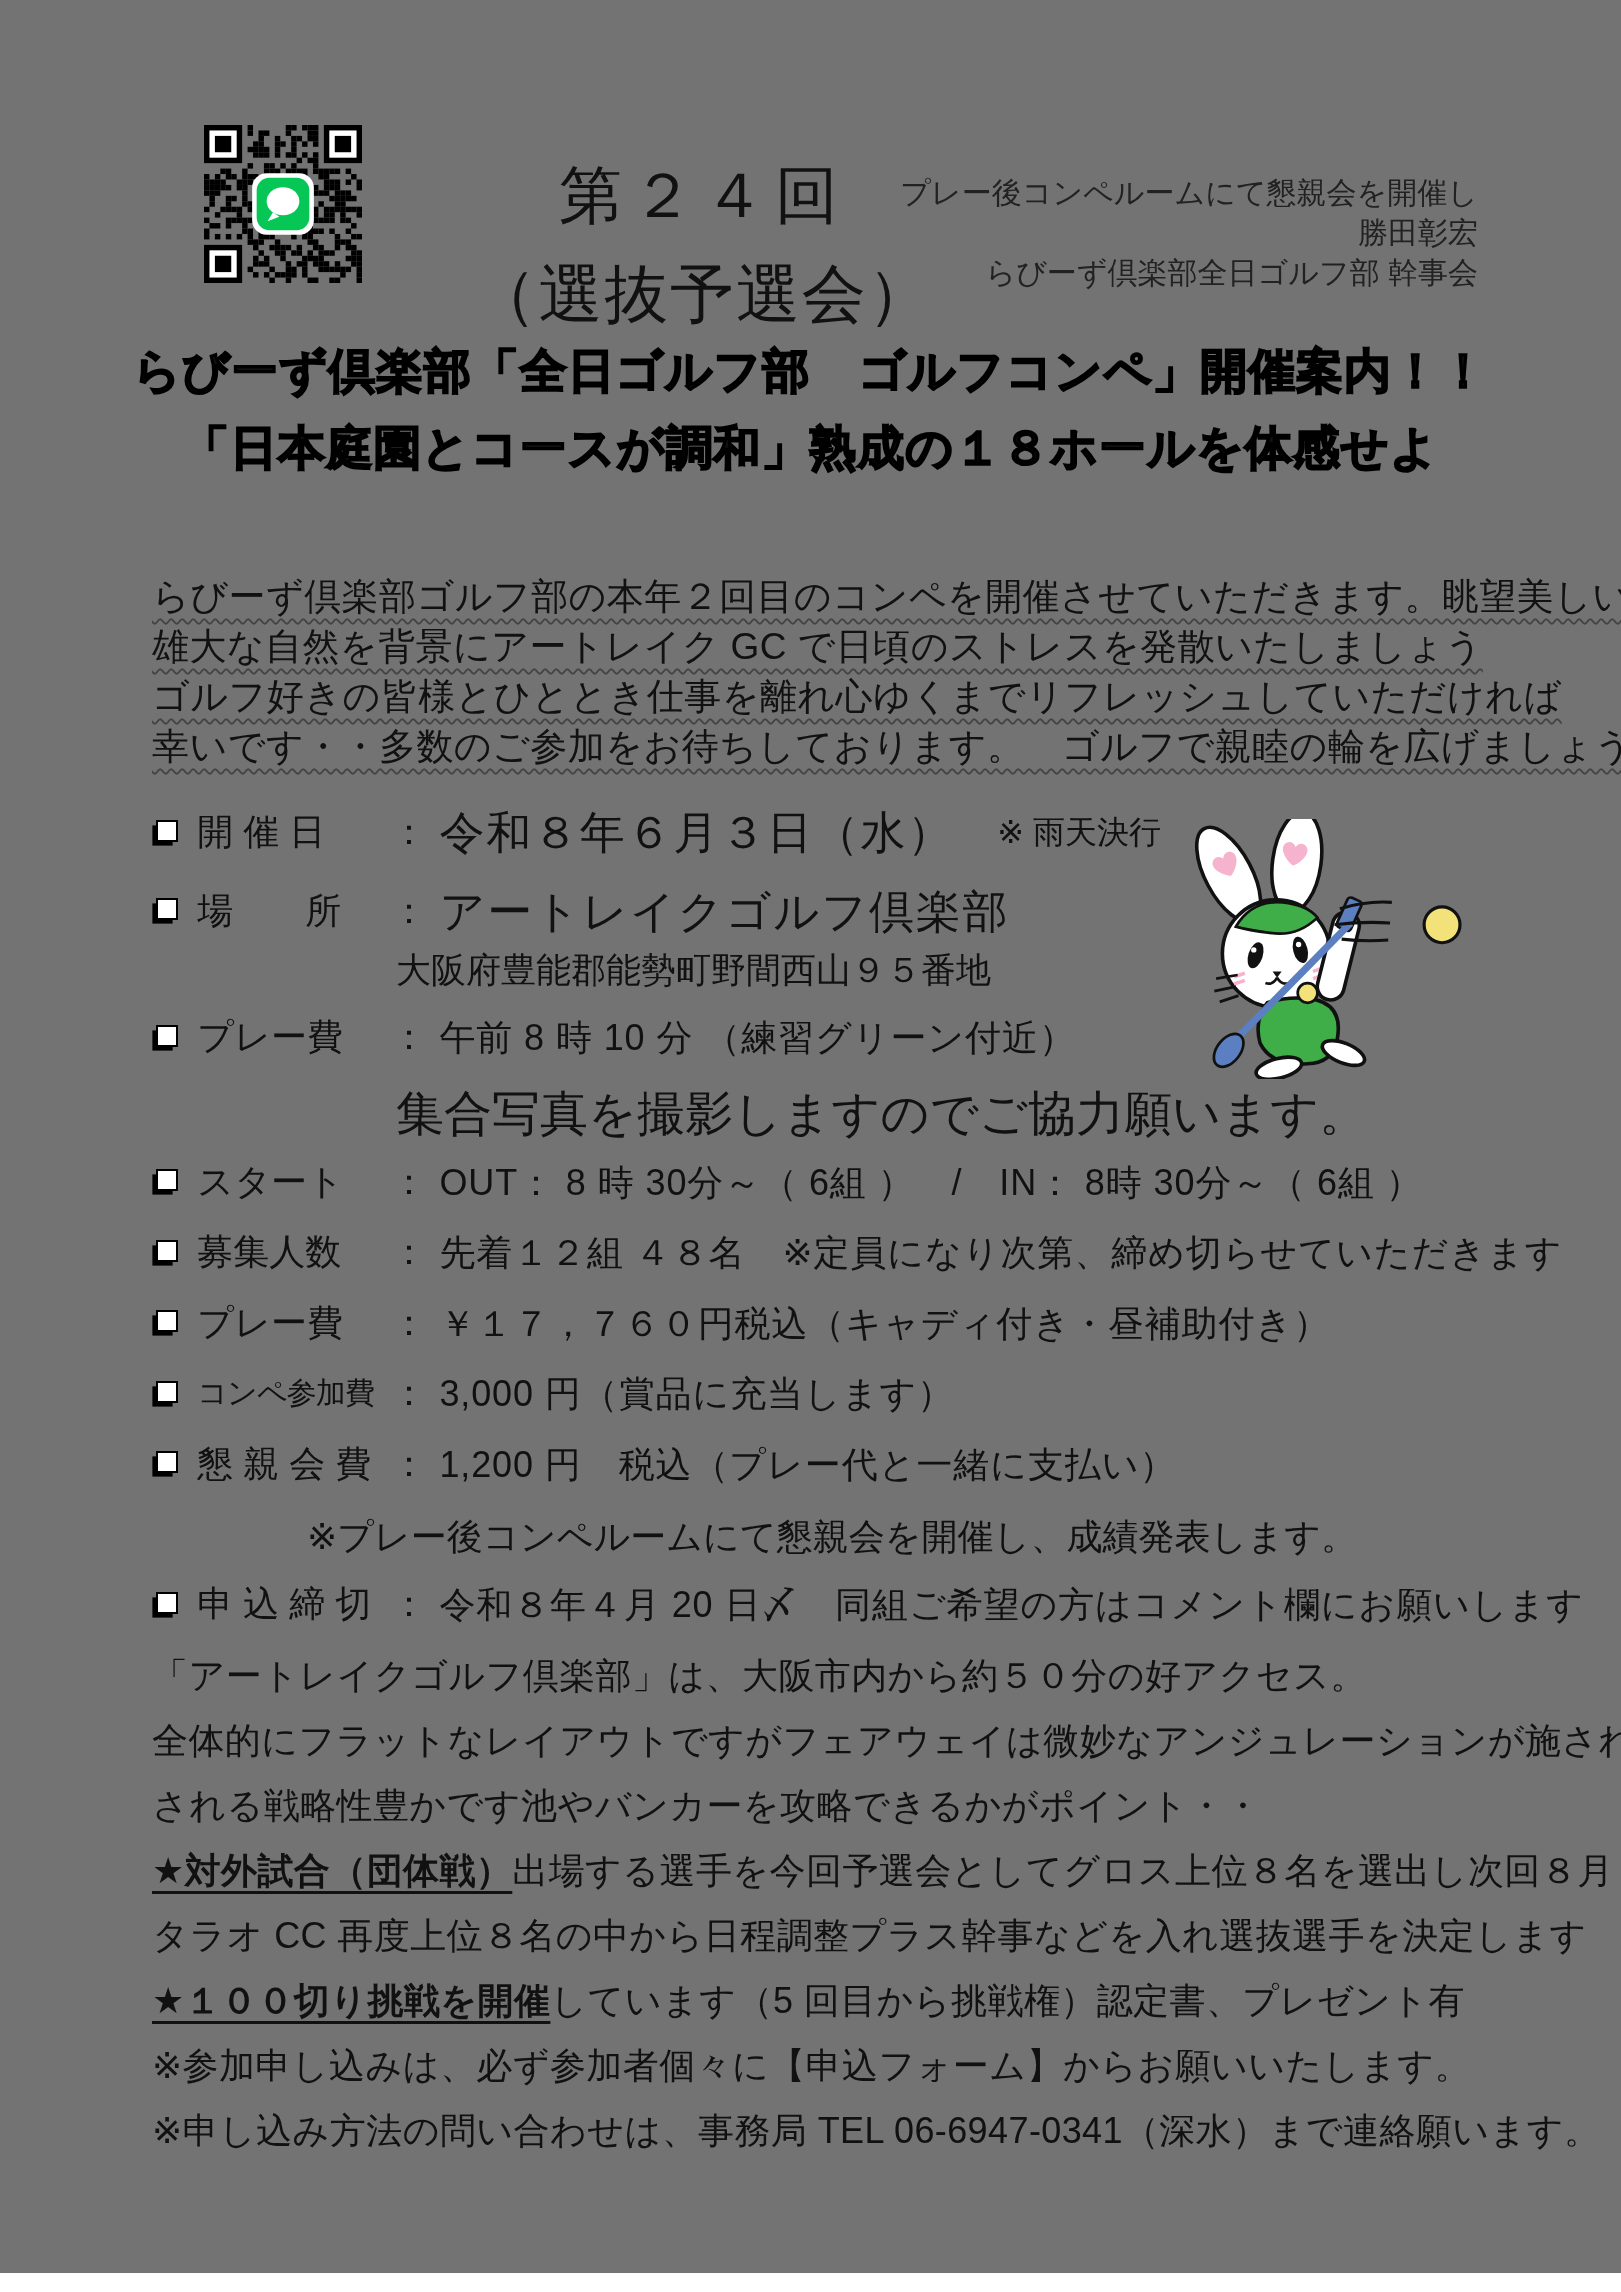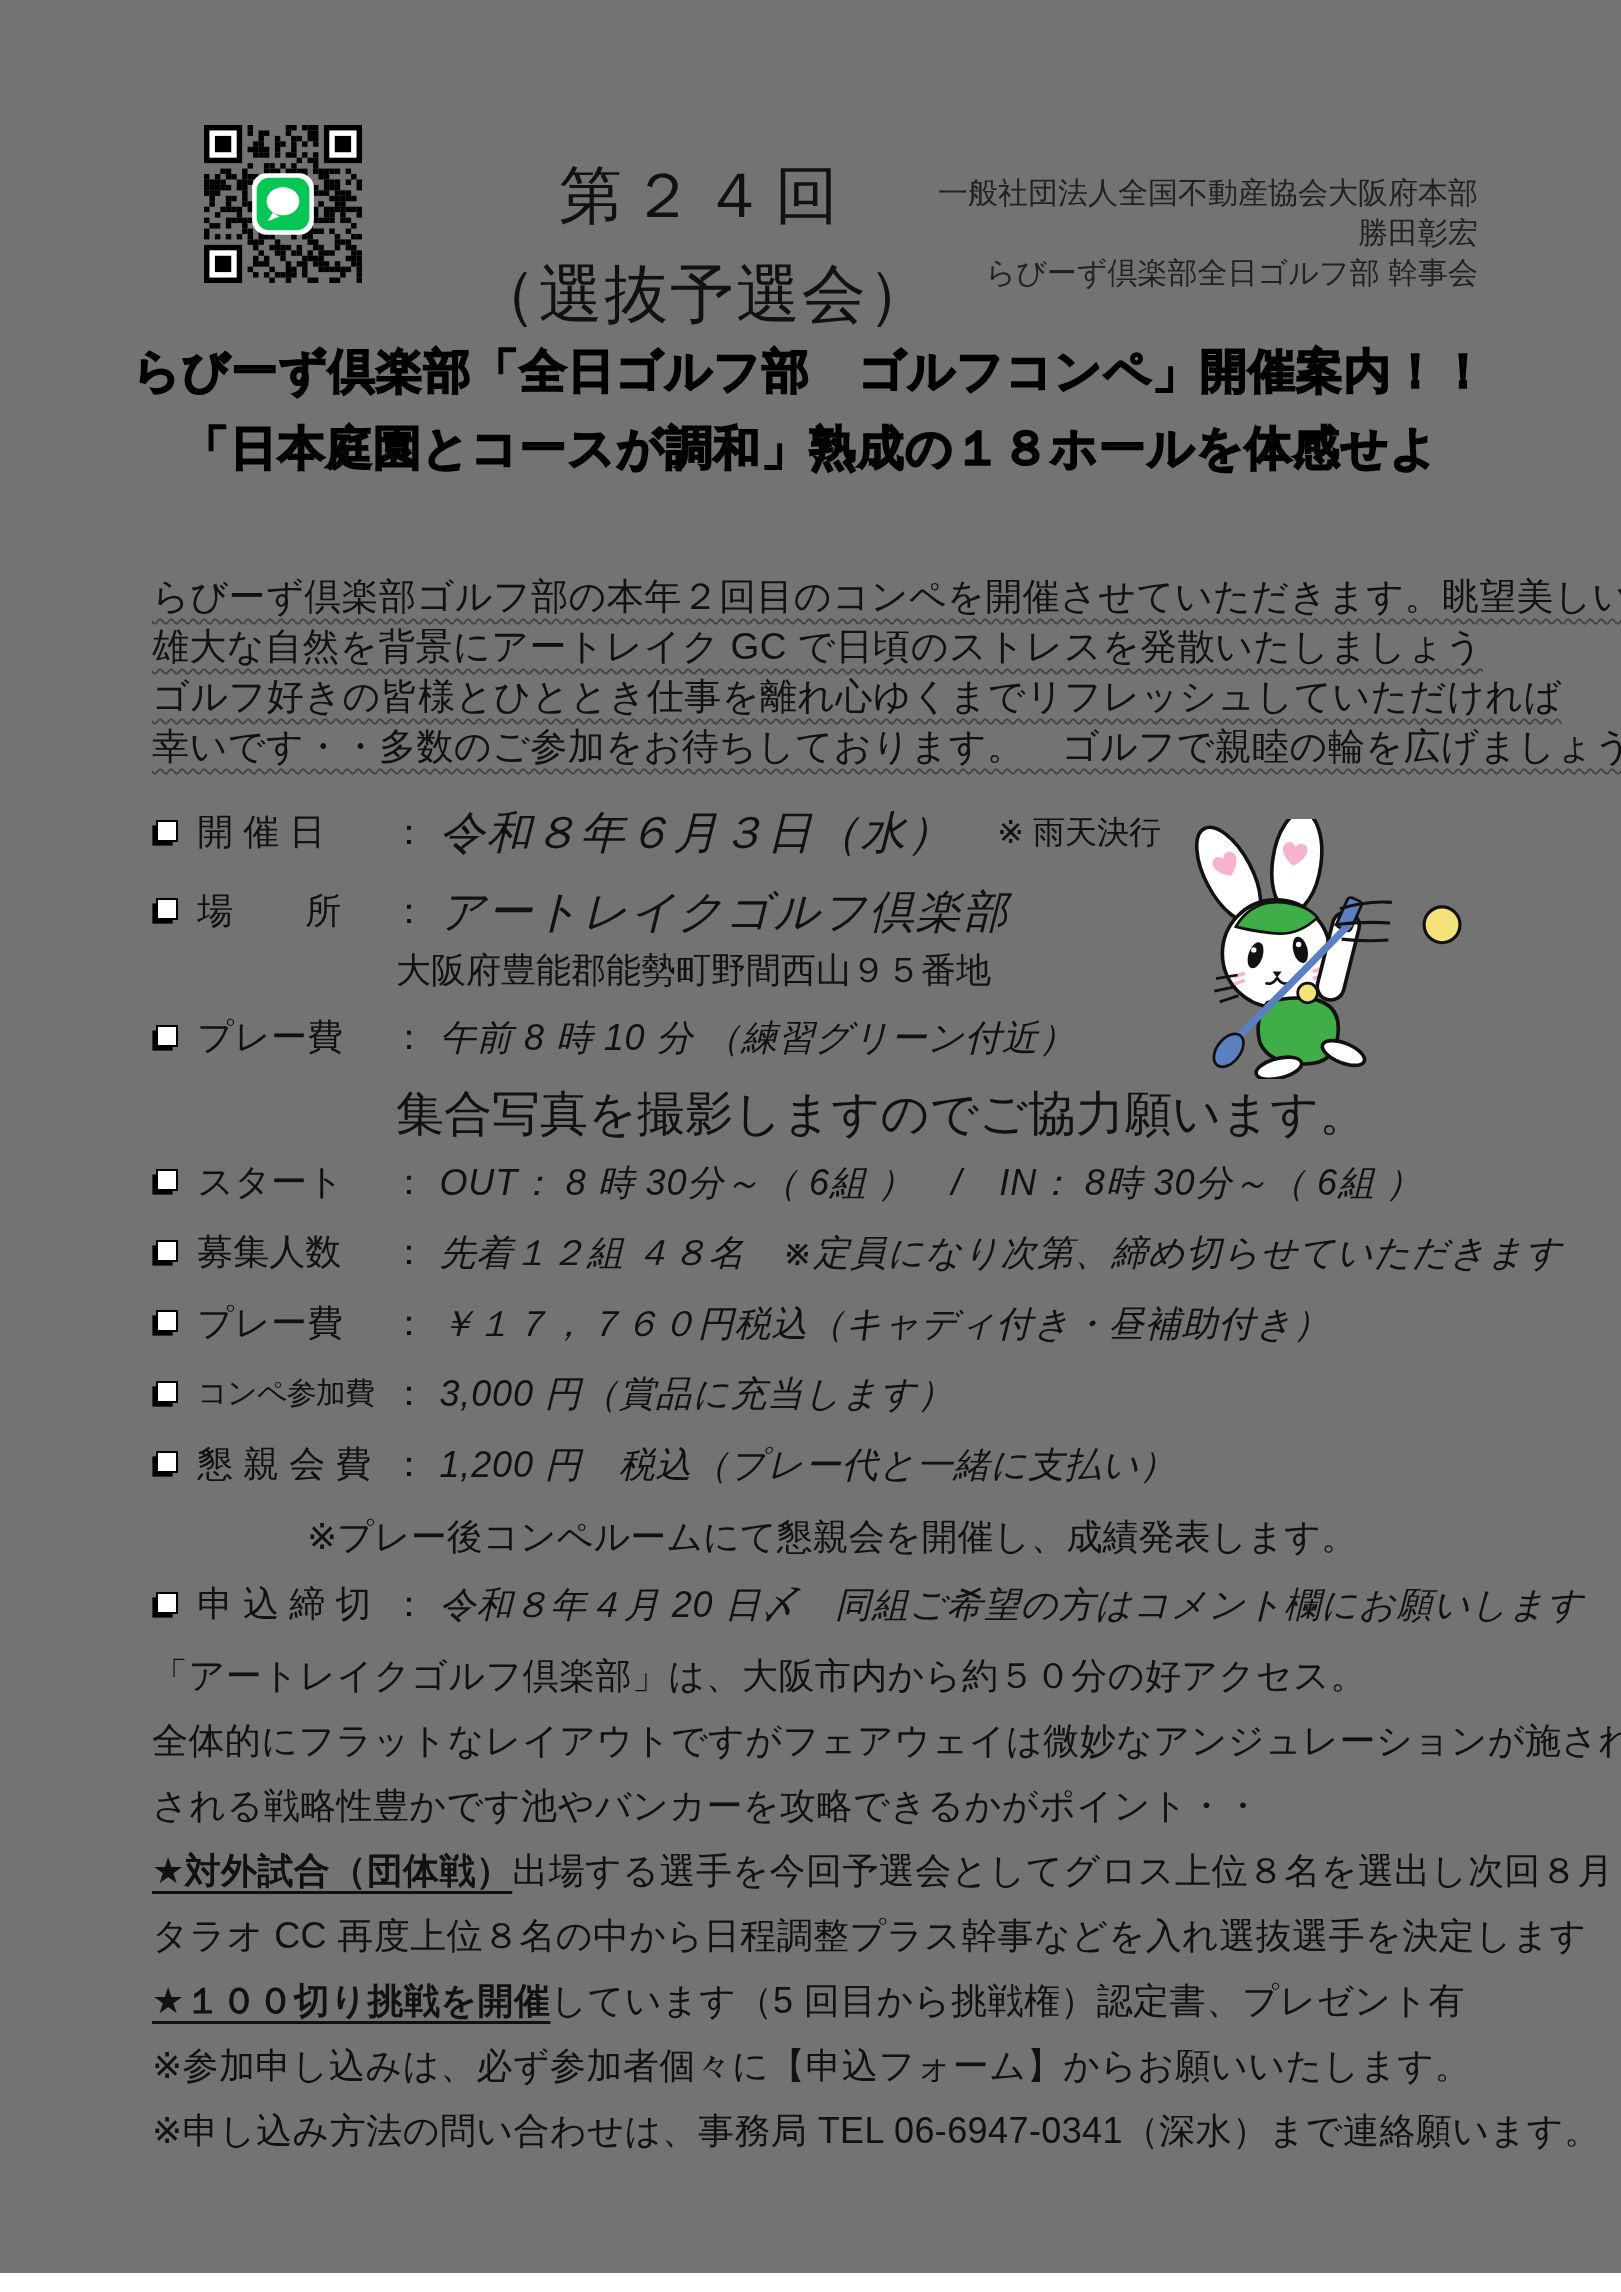--- a/index.html
+++ b/index.html
@@ -54,21 +54,21 @@
   .row{margin-top:21.5px;}
   .row:first-child{margin-top:0;}
   .row-main{display:flex;align-items:center;}
   .bullet{
     flex:none;width:18px;height:18px;border:2.7px solid #000;background:#fff;
     box-shadow:-4.5px 4.5px 0 -0.9px #000;margin:0 19.7px 3.6px 3.6px;
   }
   .label{flex:none;width:190px;font-size:36px;white-space:pre;}
   .row.compact .label{font-size:30px;letter-spacing:-0.9px;}
   .colon{flex:none;font-size:36px;margin:0 12.5px 0 3.6px;}
-  .value{font-size:36px;letter-spacing:0.9px;white-space:nowrap;line-height:47px;font-style:italic;}
+  .value{font-size:36px;letter-spacing:0.9px;white-space:nowrap;line-height:47px;}
   .row.large .value{font-size:45px;line-height:57px;letter-spacing:1.8px;}
   .note{font-size:32px;margin-left:43px;white-space:nowrap;}
   .sub{margin-left:244px;font-size:35px;line-height:45px;margin-top:7.2px;white-space:nowrap;}
   .row.gap .sub{margin-top:29px;font-size:48px;}
   .note-row{margin-left:155px;margin-top:25px;font-size:36px;line-height:45px;white-space:nowrap;}
 
   
   .closing{margin-top:23px;}
   .closing-line{margin-top:18px;font-size:36px;line-height:47px;white-space:nowrap;letter-spacing:0.4px;}
   .closing-line:first-child{margin-top:21.5px;}
@@ -385,21 +385,21 @@
           <rect x="58" y="58" width="58" height="58" fill="#06c755" rx="14"></rect>
           <ellipse cx="87" cy="84" rx="18" ry="15.5" fill="#fff"></ellipse>
           <path d="M76,96 l-6,10 l13,-5 z" fill="#fff"></path>
         </svg>
     </div>
     <div class="title-block">
       <div class="title-l1">第２４回</div>
       <div class="title-l2">（選抜予選会）</div>
     </div>
     <div class="org">
-      <div>一般社団法人全国不動産協会大阪府本部</div>
+      <div>プレー後コンペルームにて懇親会を開催し</div>
       <div>勝田彰宏</div>
       <div>らびーず倶楽部全日ゴルフ部 幹事会</div>
     </div>
   </div>
 
   <div class="headline h1">らびーず倶楽部「全日ゴルフ部　ゴルフコンペ」開催案内！！</div>
   <div class="headline h2">「日本庭園とコースが調和」熟成の１８ホールを体感せよ</div>
 
   <div class="content">
 

